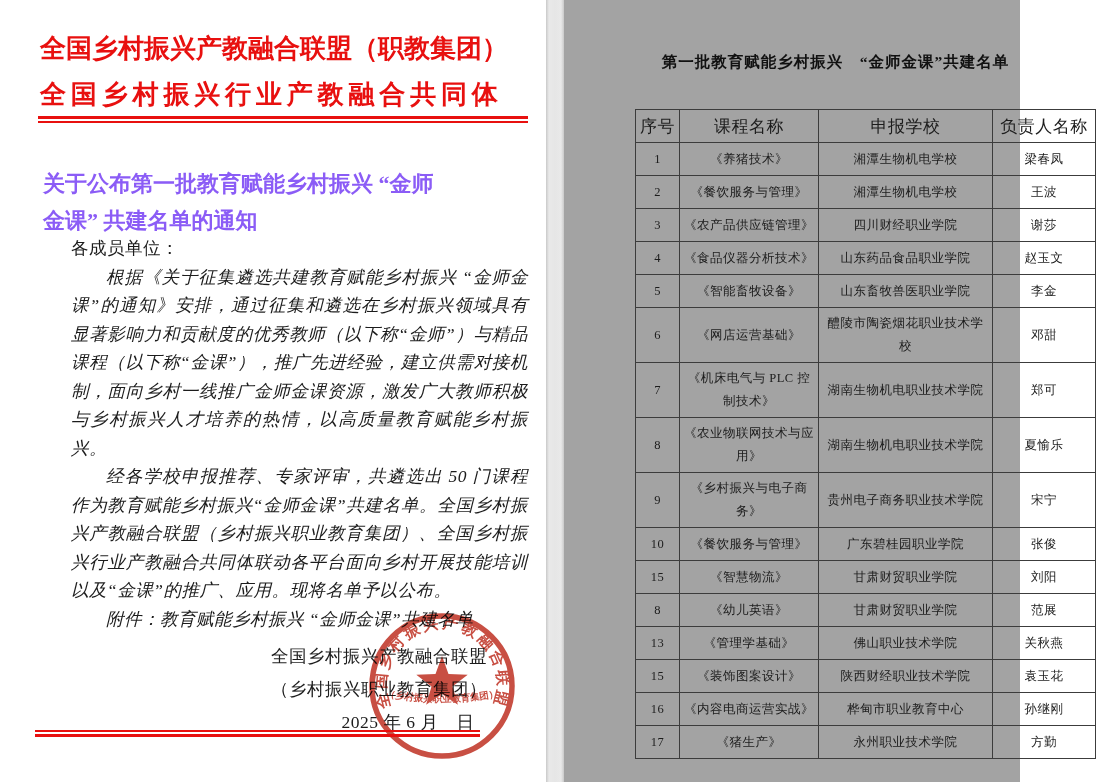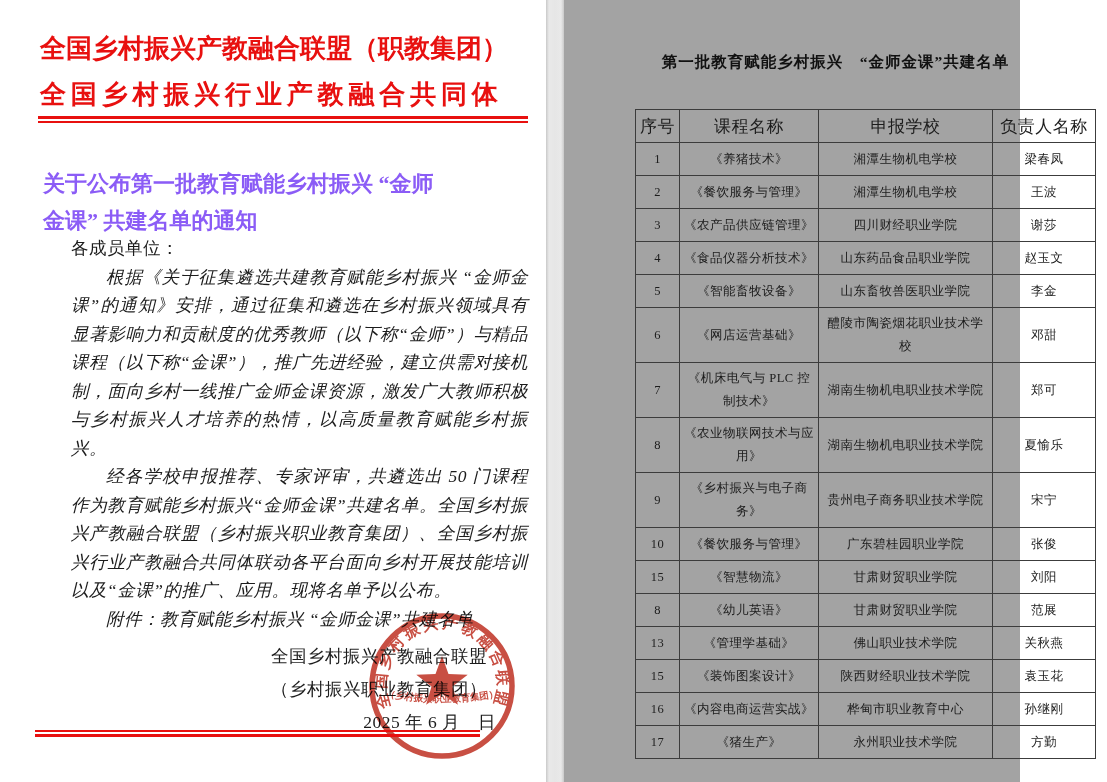--- a/index.html
+++ b/index.html
@@ -25,21 +25,21 @@
   .doc-title{position:absolute;left:43px;top:137px;width:460px;text-align:left;
     font-size:22px;font-weight:bold;line-height:37px;color:#8b5cf6;margin-top:28px;}
 
   .body-block{position:absolute;left:35px;top:234px;width:457px;
     font-size:17.5px;line-height:28.5px;text-align:justify;letter-spacing:0.5px;margin-left:36px;}
   .body-block p{margin:0;}
   .body-block p.para{text-indent:2em;font-style:italic;}
 
   .signature{position:absolute;left:262px;top:640px;width:234px;text-align:center;
     font-size:17.5px;line-height:33px;letter-spacing:0.5px;}
-  .signature .date{padding-left:58px;text-align:right;}
+  .signature .date{padding-left:58px;}
 
   .seal{position:absolute;left:366px;top:610px;width:152px;height:152px;
     opacity:0.9;mix-blend-mode:multiply;pointer-events:none;}
 
   
   .gutter{position:absolute;left:546px;top:0;width:18px;height:782px;
     background:linear-gradient(to right,#c9c9c9 0,#e9e9e9 3px,#e6e6e6 9px,#e9e9e9 15px,#c9c9c9 18px);}
 
   
   .page-right{position:absolute;left:564px;top:0;width:456px;height:782px;background:#a3a3a3;}

